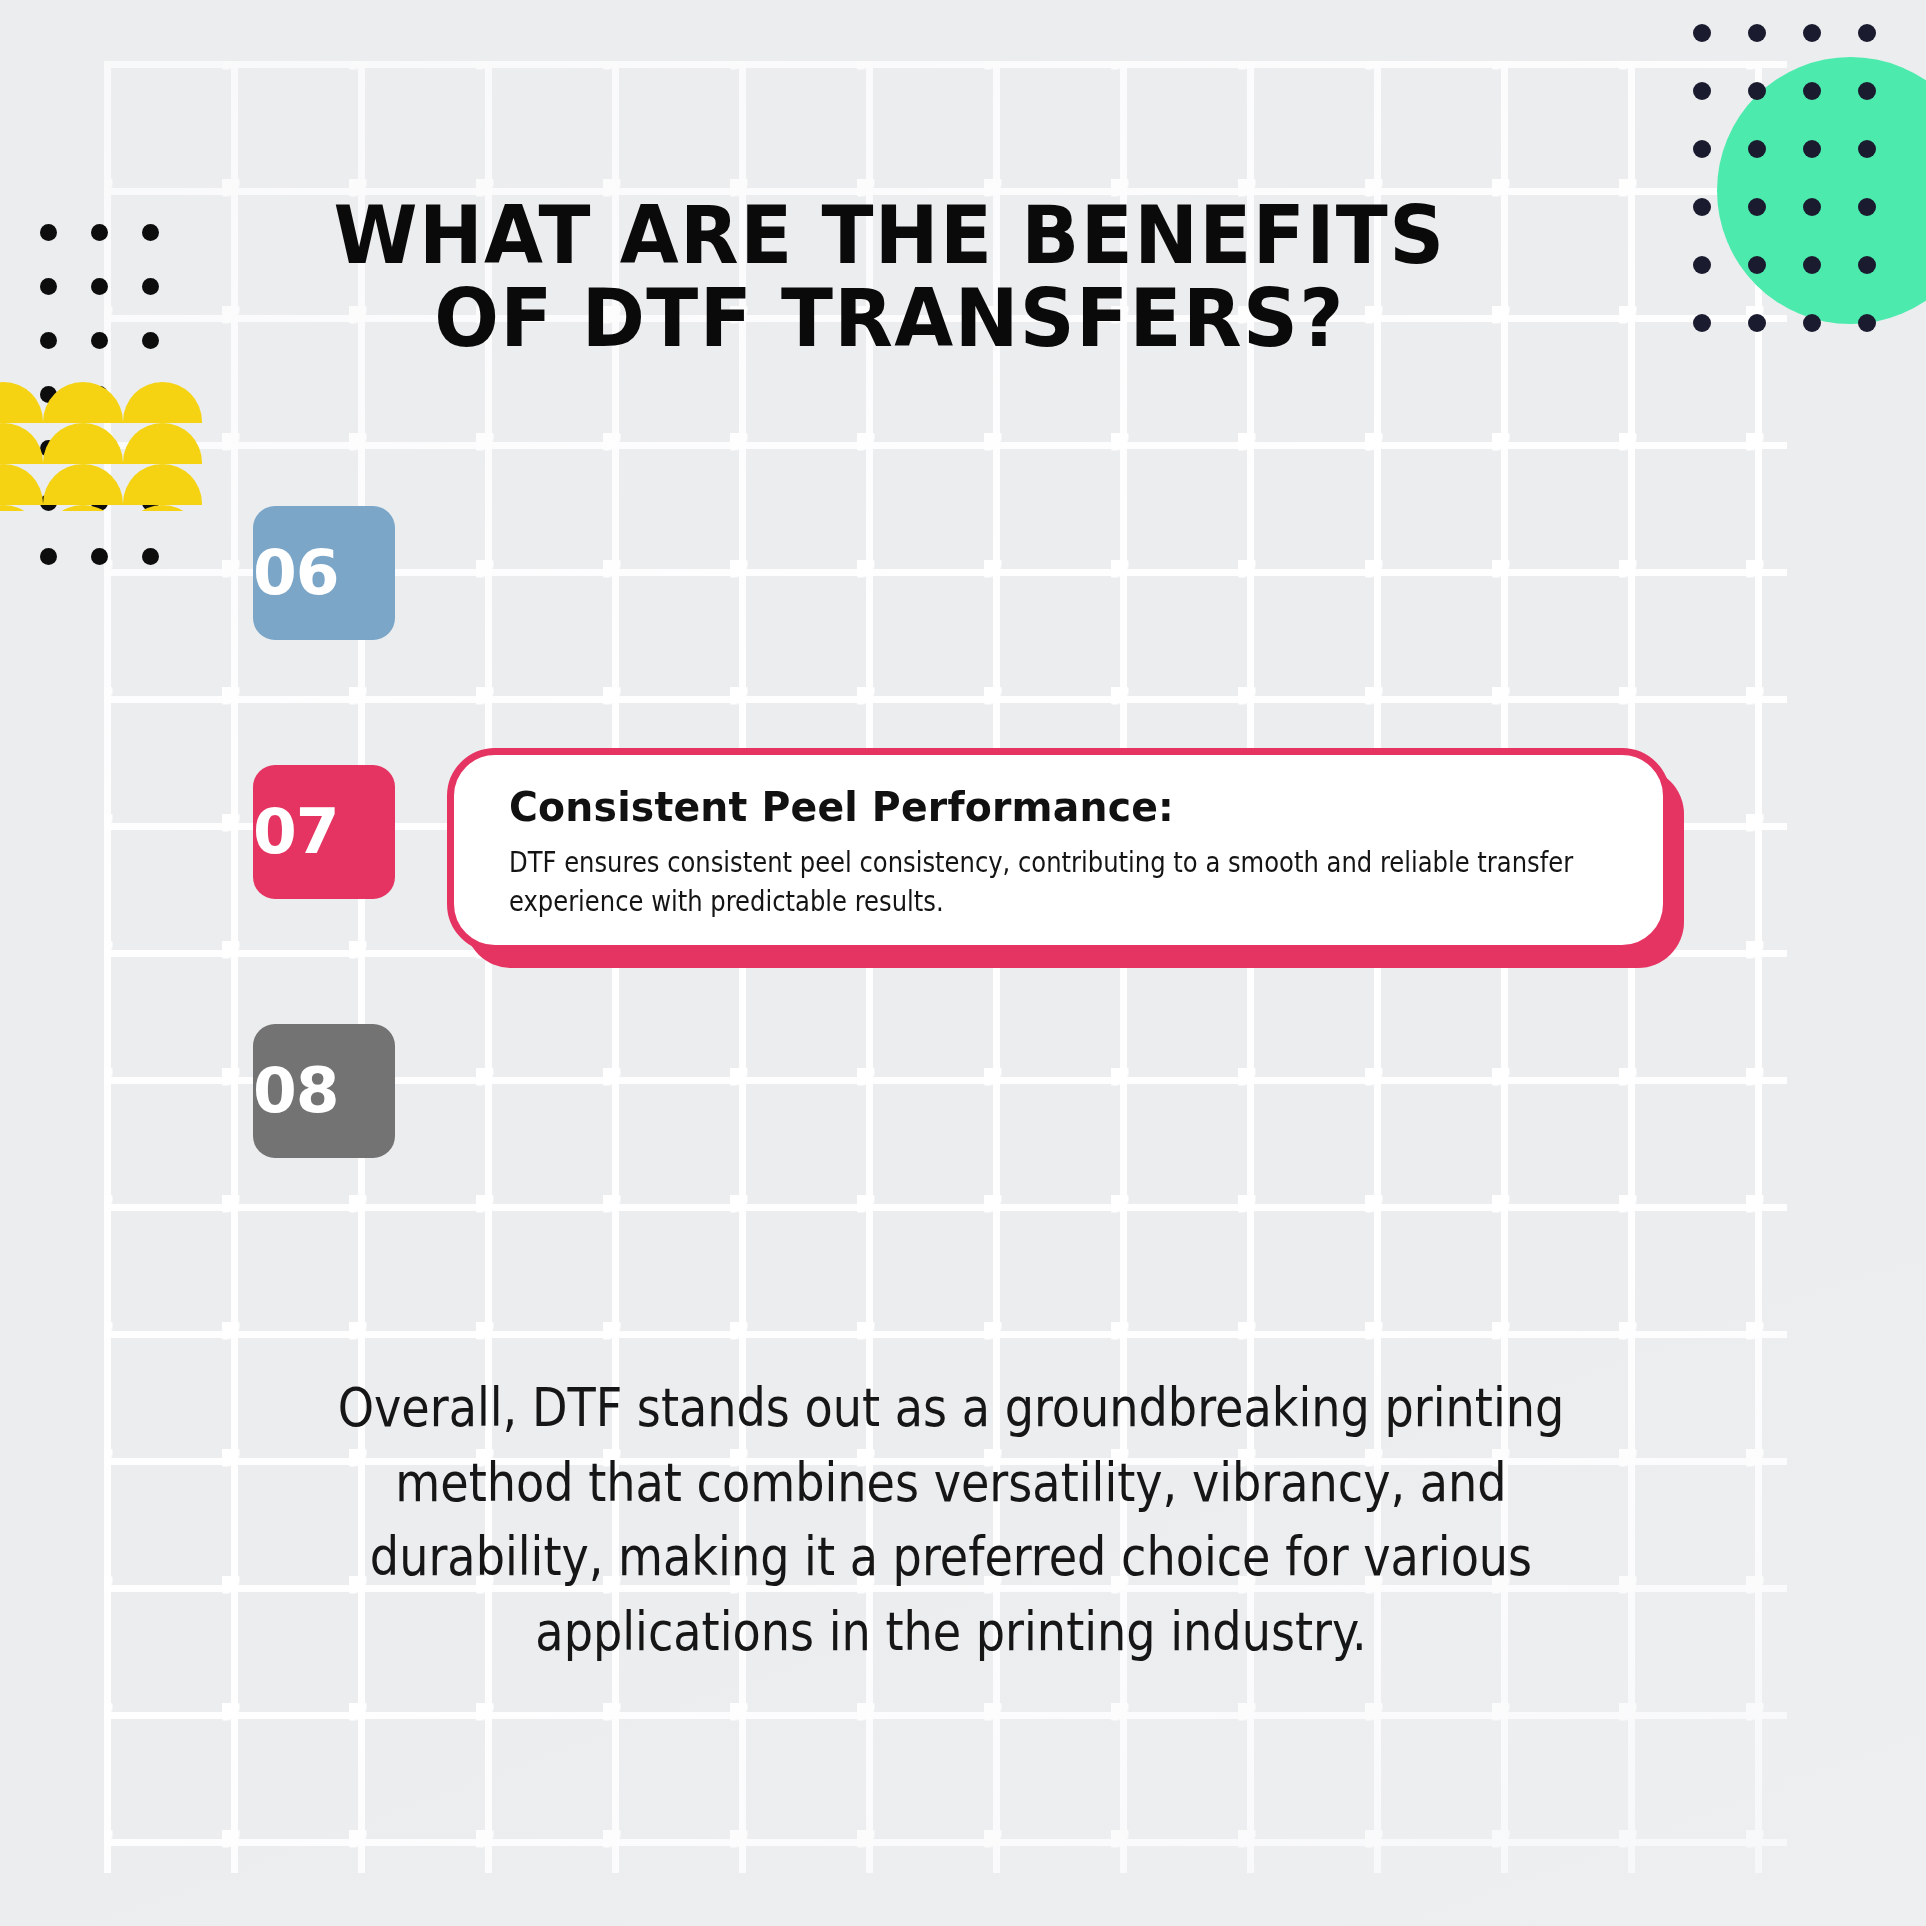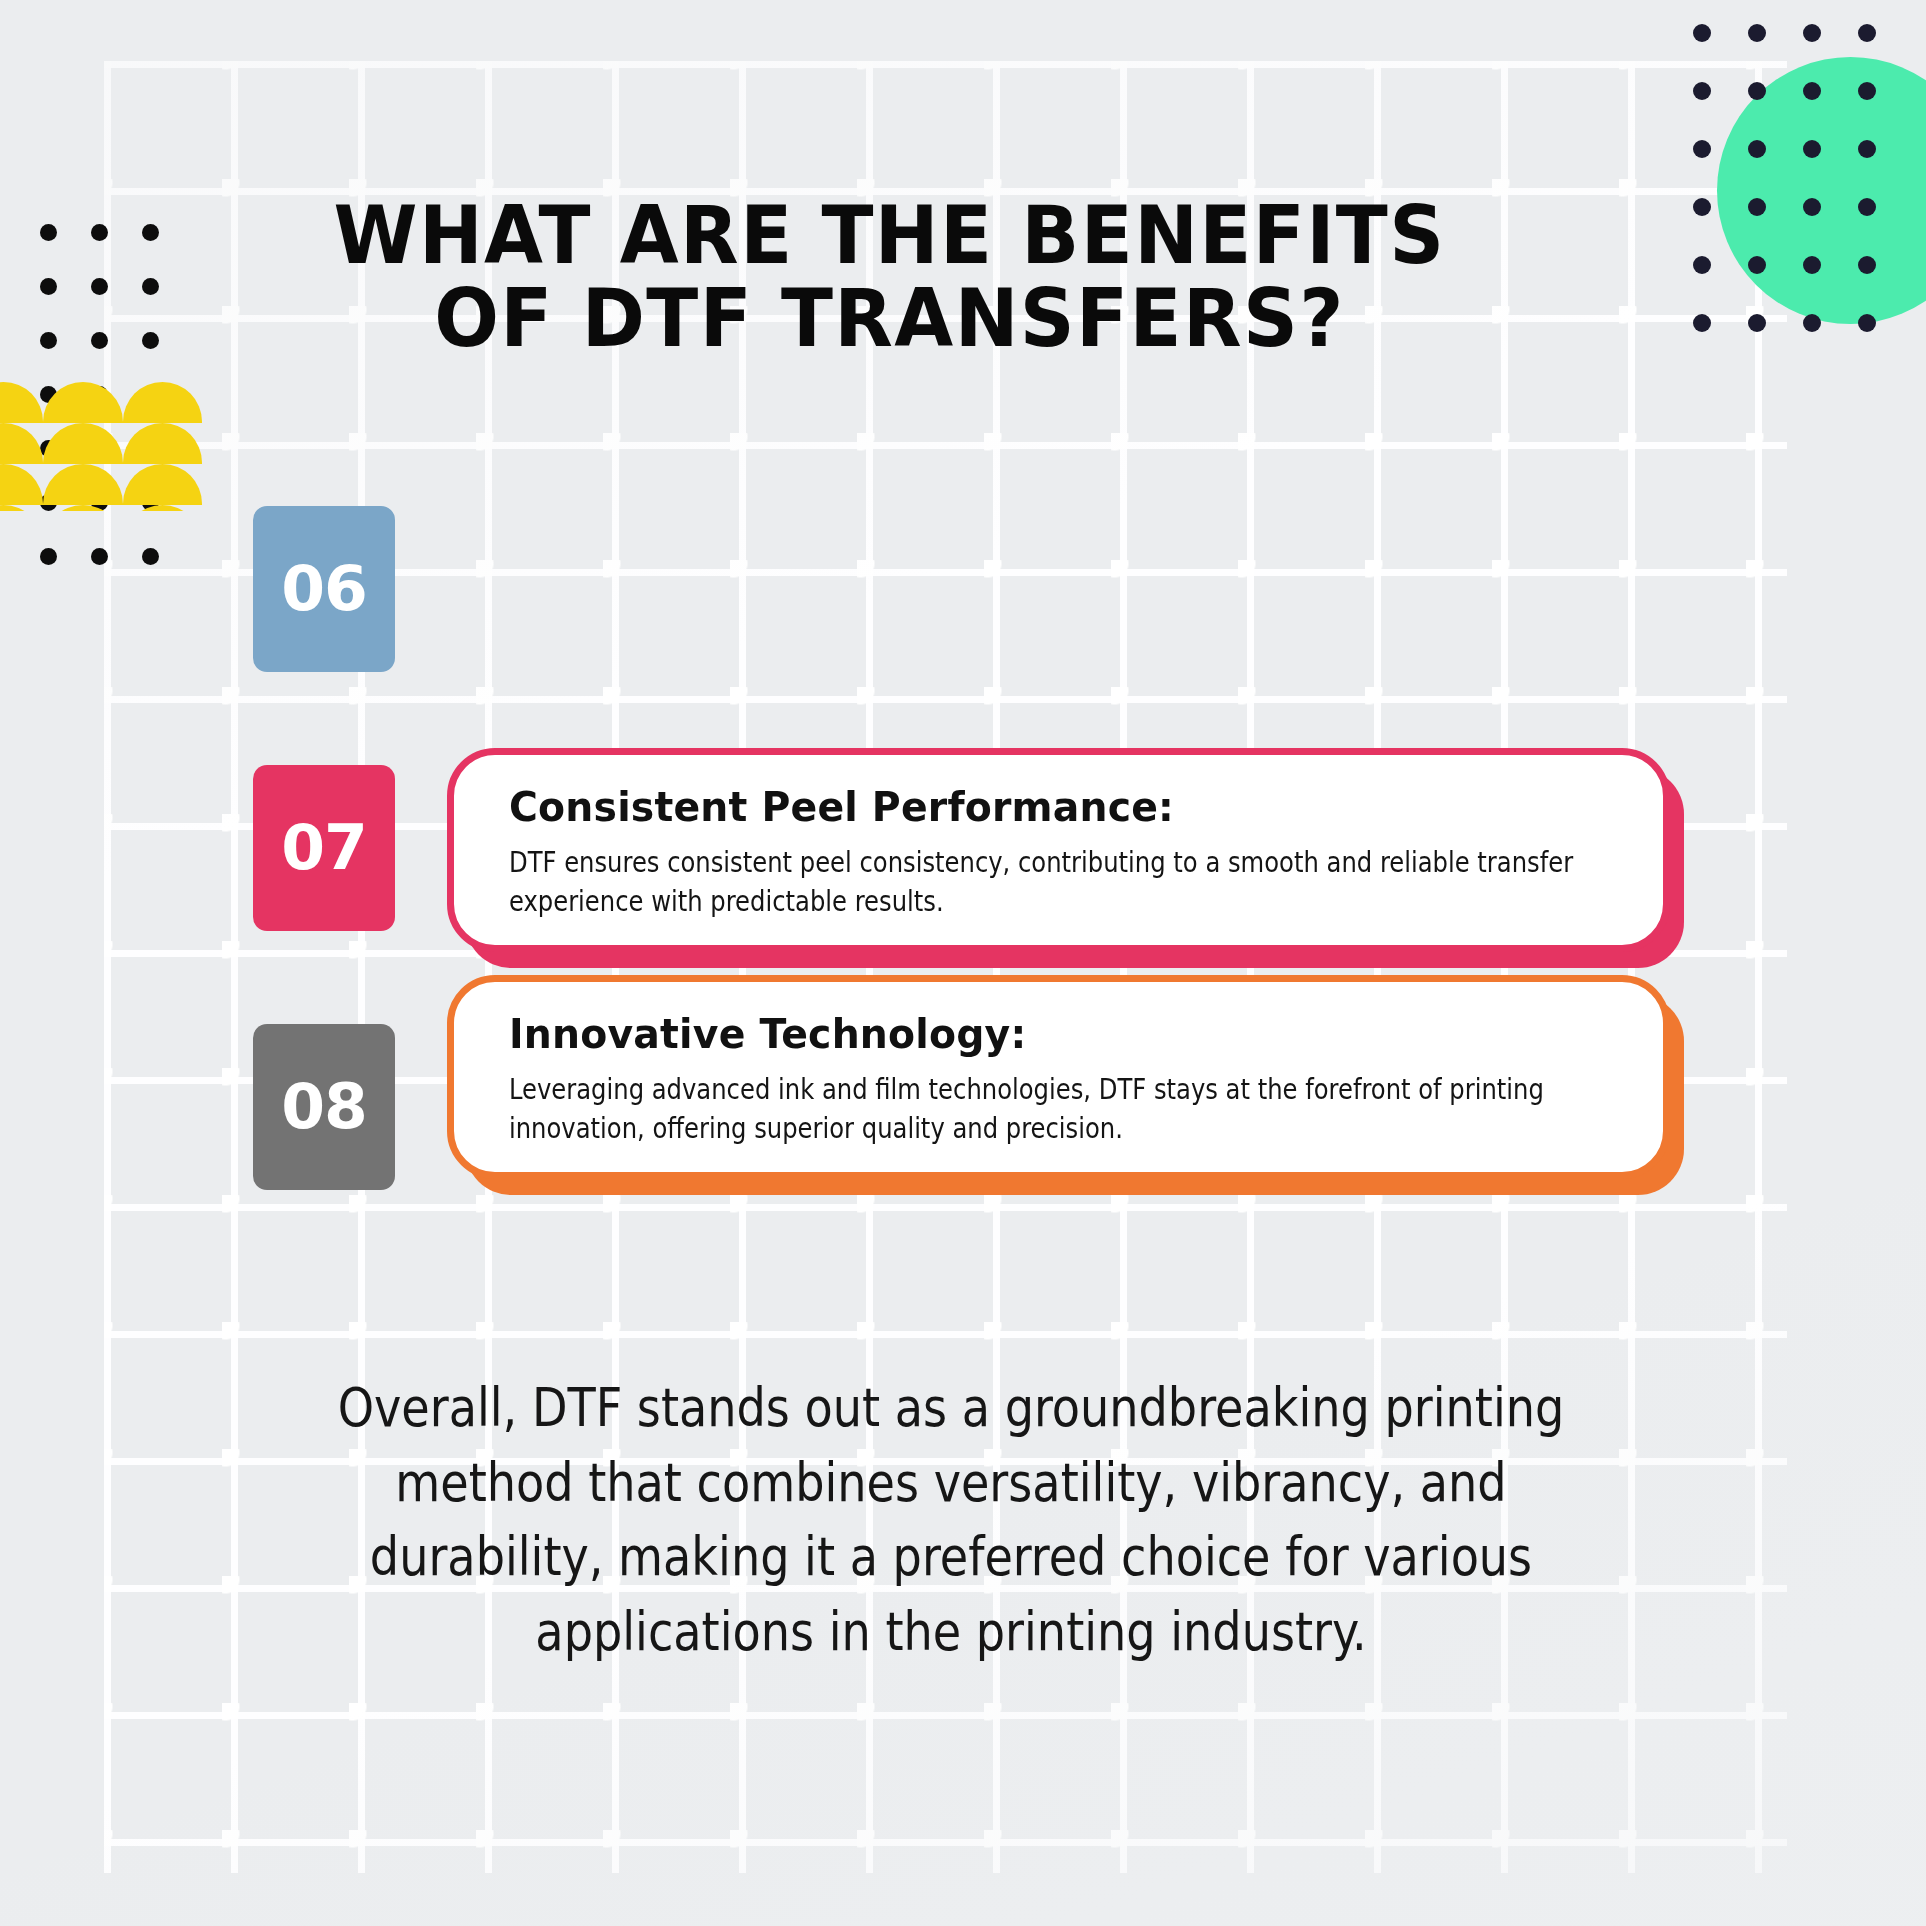--- a/index.html
+++ b/index.html
@@ -115,25 +115,25 @@
     left:0; top:457px;
     width:100%;
   }
   .card-row {
     position:relative;
     height:259px;
   }
   .badge {
     position:absolute;
     left:253px; top:calc(50% - 81px);
-    width:142px; height:166px;
-    border-radius:14px;
+    width:142px; height:134px;
+    border-radius:22px;
     display:flex;
     align-items:center;
-    justify-content:center;
+    justify-content:flex-start;
     z-index:3;
   }
   .badge-num {
     font-family:"DejaVu Sans", sans-serif;
     font-weight:900;
     font-size:63px;
     color:#ffffff;
     letter-spacing:-1px;
   }
   .card {
@@ -280,23 +280,19 @@
         </div>
         <div class="card" style="border-color: rgb(229, 52, 98); box-shadow: rgb(229, 52, 98) 16px 18px 0px -2px; margin-top: 32px;">
           <div class="card-title">Consistent Peel Performance:</div>
           <div class="card-body">DTF ensures consistent peel consistency, contributing to a smooth and reliable transfer experience with predictable results.</div>
         </div>
       </div>
       <div class="card-row">
         <div class="badge" style="background: #737373;">
           <span class="badge-num">08</span>
         </div>
-        <div class="card" style="border-color: rgb(240, 120, 48); box-shadow: rgb(240, 120, 48) 16px 18px 0px -2px;">
-          <div class="card-title">Innovative Technology:</div>
-          <div class="card-body">Leveraging advanced ink and film technologies, DTF stays at the forefront of printing innovation, offering superior quality and precision.</div>
-        </div>
       </div>
     </div>
 
   <p class="outro">Overall, DTF stands out as a groundbreaking printing method that combines versatility, vibrancy, and durability, making it a preferred choice for various applications in the printing industry.</p>
 
 </div>
 
 
 </body></html>

